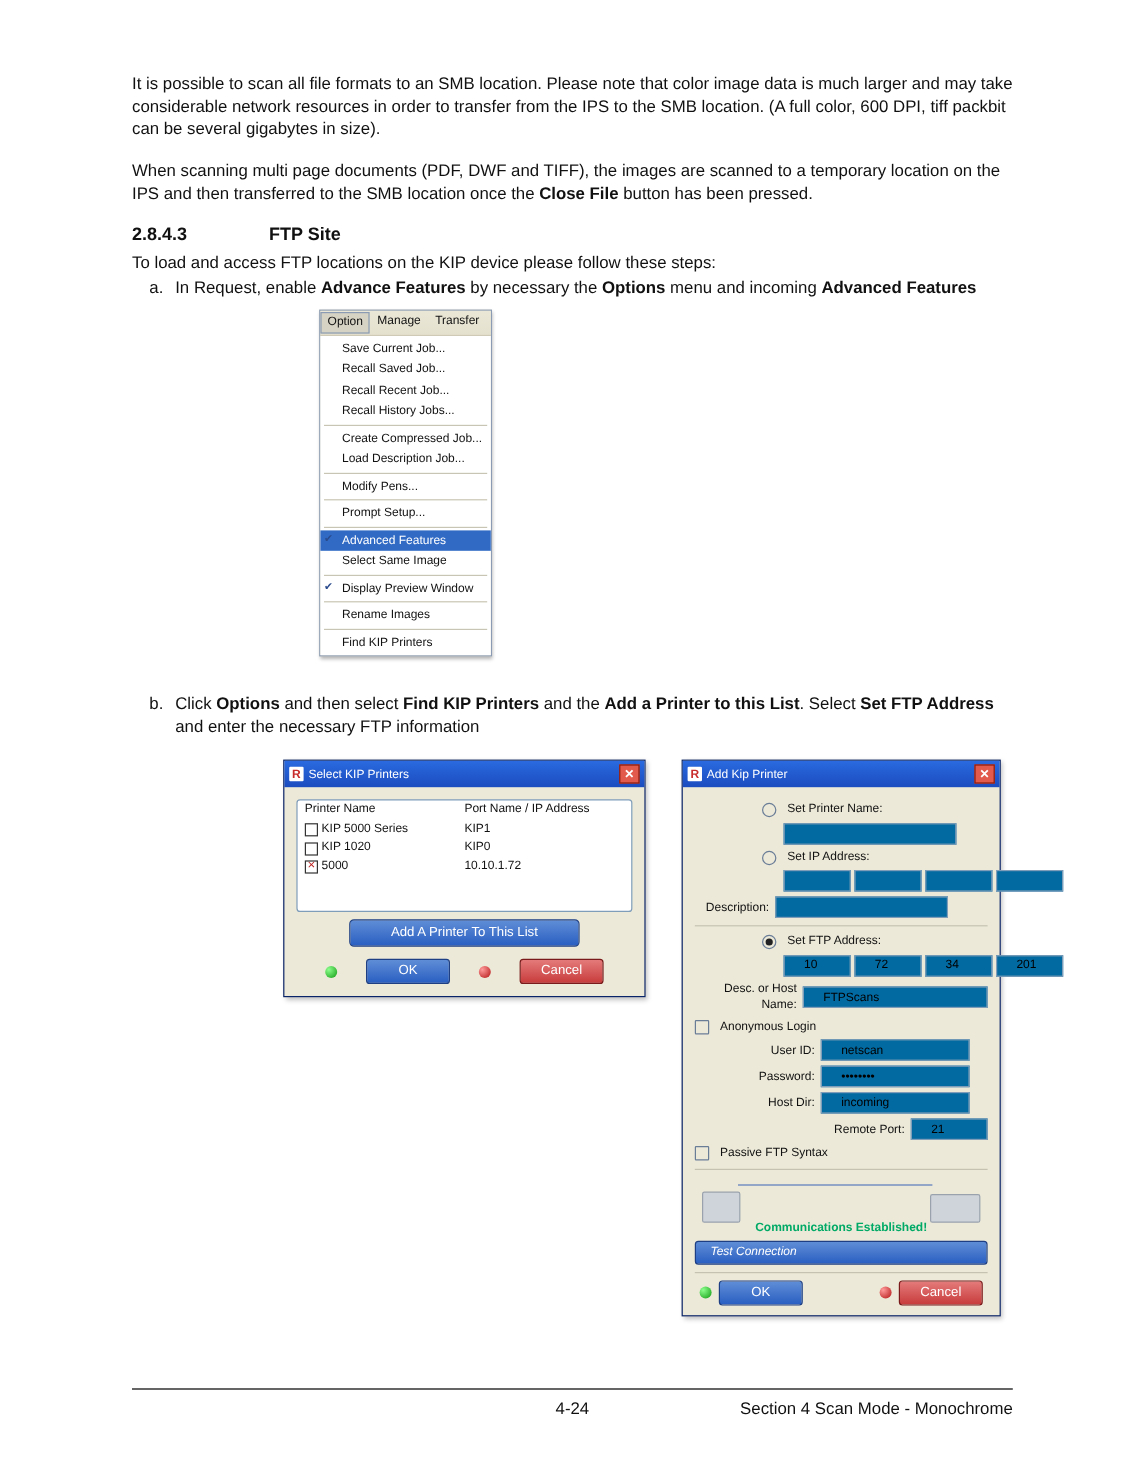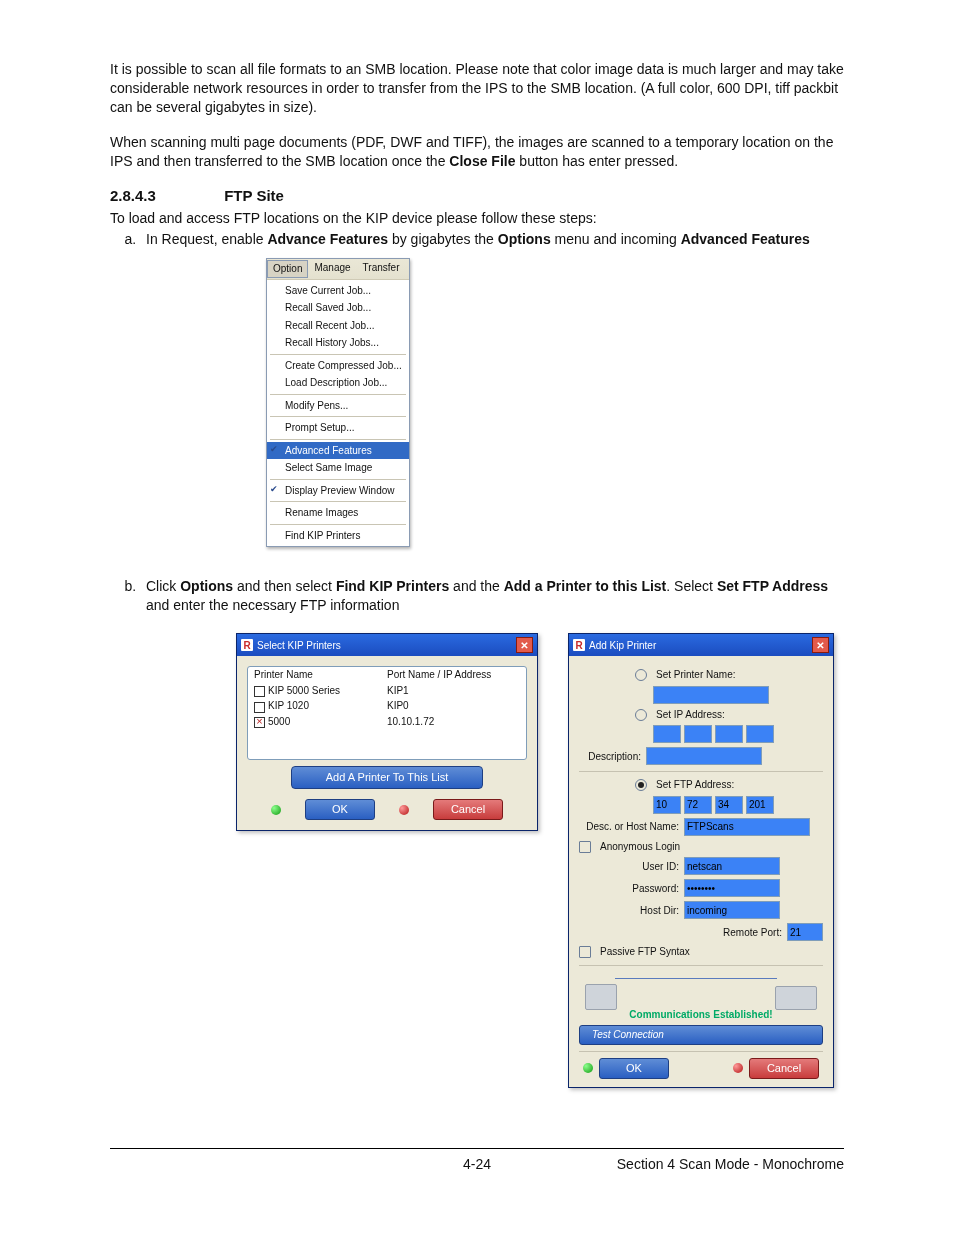--- a/index.html
+++ b/index.html
@@ -152,23 +152,23 @@
     font-size: 11px;
     cursor: pointer;
   }
   .xp-btn.cancel { background: linear-gradient(#e47a7a,#c83c3c); border-color:#7a1a1a; }
 
   
   .form-row { display:flex; align-items:center; margin: 4px 0; gap: 5px; font-size:10px; }
   .form-row label { text-align:right; width: 100px; display:inline-block; }
   .xp-input {
     border: 1px solid #7f9db9;
-    background: #3b82f6;
+    background: #0369a1;
     font-size: 10px;
-    padding: 1px 2px;
+    padding: 1px 16px;
     height: 14px;
   }
   .radio, .checkbox {
     width: 10px; height: 10px; border: 1px solid #6a7d97;
     display:inline-block; vertical-align:middle; margin-right:4px;
   }
   .radio { border-radius: 50%; position:relative; }
   .radio.checked::after {
     content:""; position:absolute; inset:2px; border-radius:50%; background:#222;
   }
@@ -216,33 +216,33 @@
   }
   .page-footer .pn { position:absolute; left: 50%; transform:translateX(-50%); }
   .page-footer .sec { margin-left:auto; }
 </style>
 </head>
 <body>
 
 <p>It is possible to scan all file formats to an SMB location.  Please note that color image data is much larger and may take considerable network resources in order to transfer from the IPS to the SMB location. (A full color, 600 DPI, tiff packbit can be several gigabytes in size).</p>
 
 <p>
-  <span>When scanning multi page documents (PDF, DWF and TIFF), the images are scanned to a temporary location on the IPS and then transferred to the SMB location once the </span><span class="bold">Close File</span><span> button has enter pressed.</span>
+  <span>When scanning multi page documents (PDF, DWF and TIFF), the images are scanned to a temporary location on the IPS and then transferred to the SMB location once the </span><span class="bold">Close File</span><span> button has been pressed.</span>
 </p>
 
 <div class="section-heading">
   <span class="num">2.8.4.3</span>
   <span>FTP Site</span>
 </div>
 
 <div>To load and access FTP locations on the KIP device please follow these steps:</div>
 
 <ol class="alpha">
   <li>
-    <span>In Request, enable </span><span class="bold">Advance Features</span><span> by gigabytes the </span><span class="bold">Options</span><span> menu and incoming </span><span class="bold">Advanced Features</span>
+    <span>In Request, enable </span><span class="bold">Advance Features</span><span> by necessary the </span><span class="bold">Options</span><span> menu and incoming </span><span class="bold">Advanced Features</span>
 
     
     <div class="menu-box">
       <div class="menu-bar">
         <div class="pressed">Option</div>
         <div>Manage</div>
         <div>Transfer</div>
       </div>
       <div class="menu-list" id="menu-list">
           <div class="menu-item">Save Current Job...</div>

